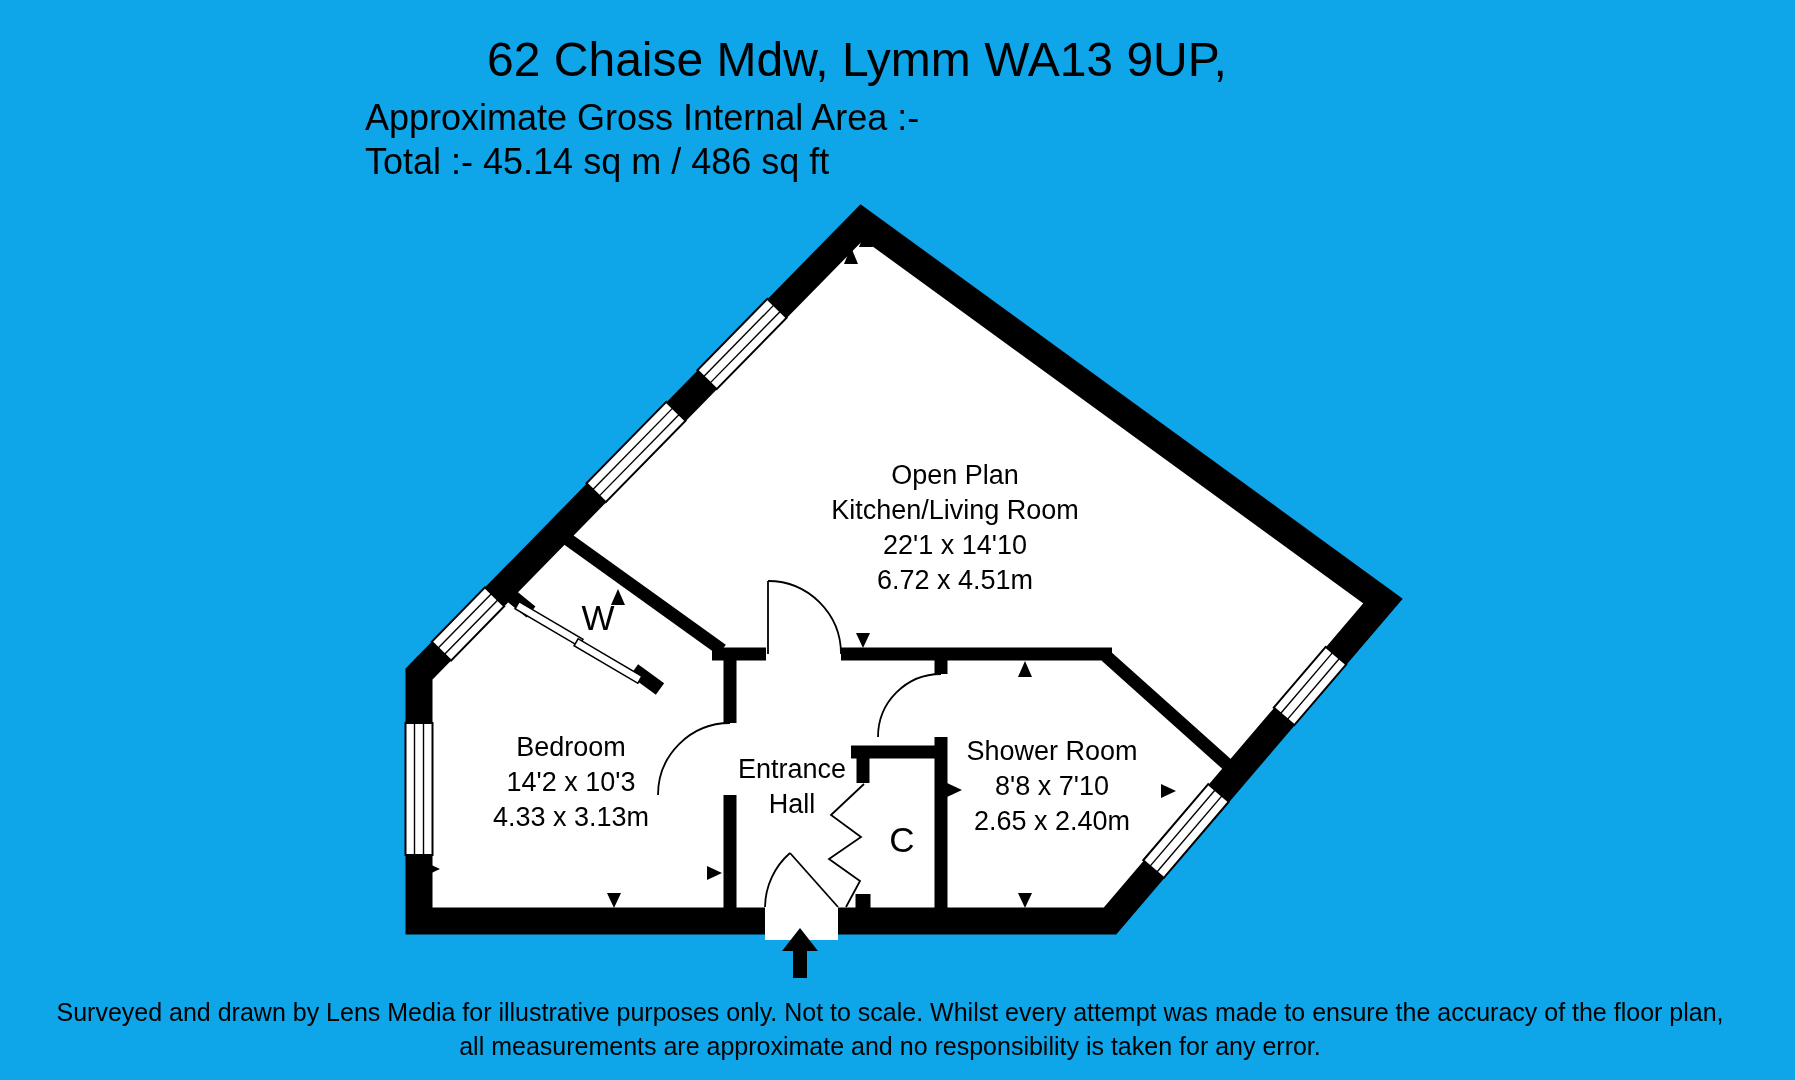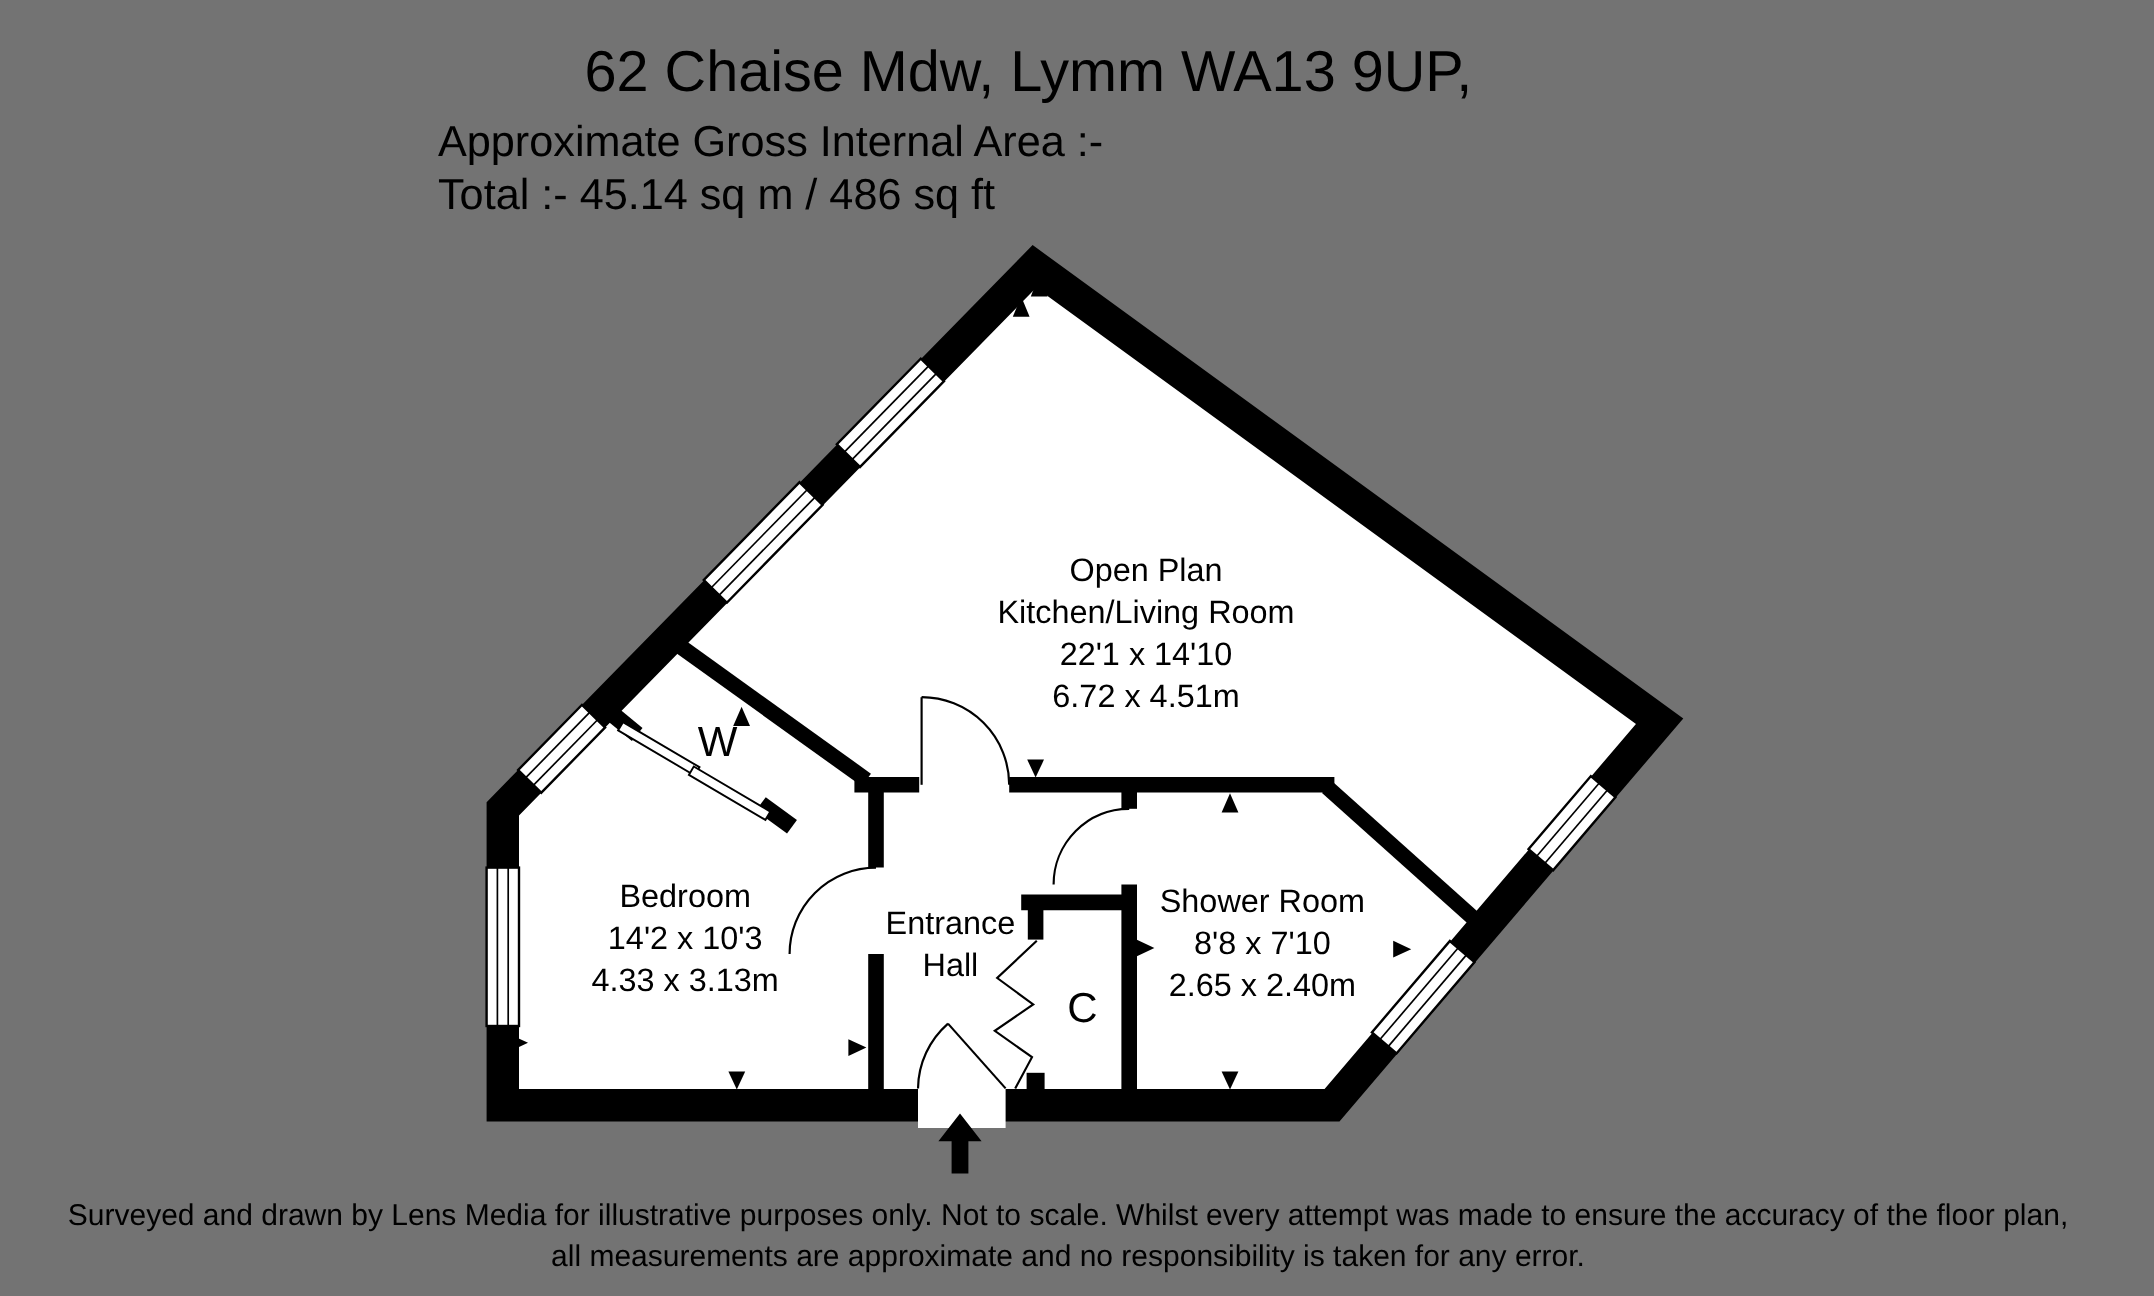--- a/index.html
+++ b/index.html
@@ -1,16 +1,16 @@
 <!DOCTYPE html>
 <html><head>
 <meta charset="utf-8">
 <style>
   html,body{margin:0;padding:0;background:#ffffff;}
-  .page{position:relative;width:1795px;height:1080px;background:#737373;overflow:hidden;
+  .page{position:relative;width:1795px;height:1080px;background:#0ea5e9;overflow:hidden;
         font-family:"Liberation Sans", sans-serif;}
   svg text{font-family:"Liberation Sans", sans-serif;fill:#000;}
   .t-title{font-size:48px;}
   .t-sub{font-size:36px;}
   .t-room{font-size:27px;}
   .t-abbr{font-size:35px;}
   .t-foot{font-size:25px;}
   .wall-ext{fill:#ffffff;stroke:#000000;stroke-width:27;stroke-linejoin:miter;}
   .wall-int{stroke:#000000;stroke-width:13;fill:none;}
   .thin{stroke:#000000;stroke-width:1.8;fill:none;}

